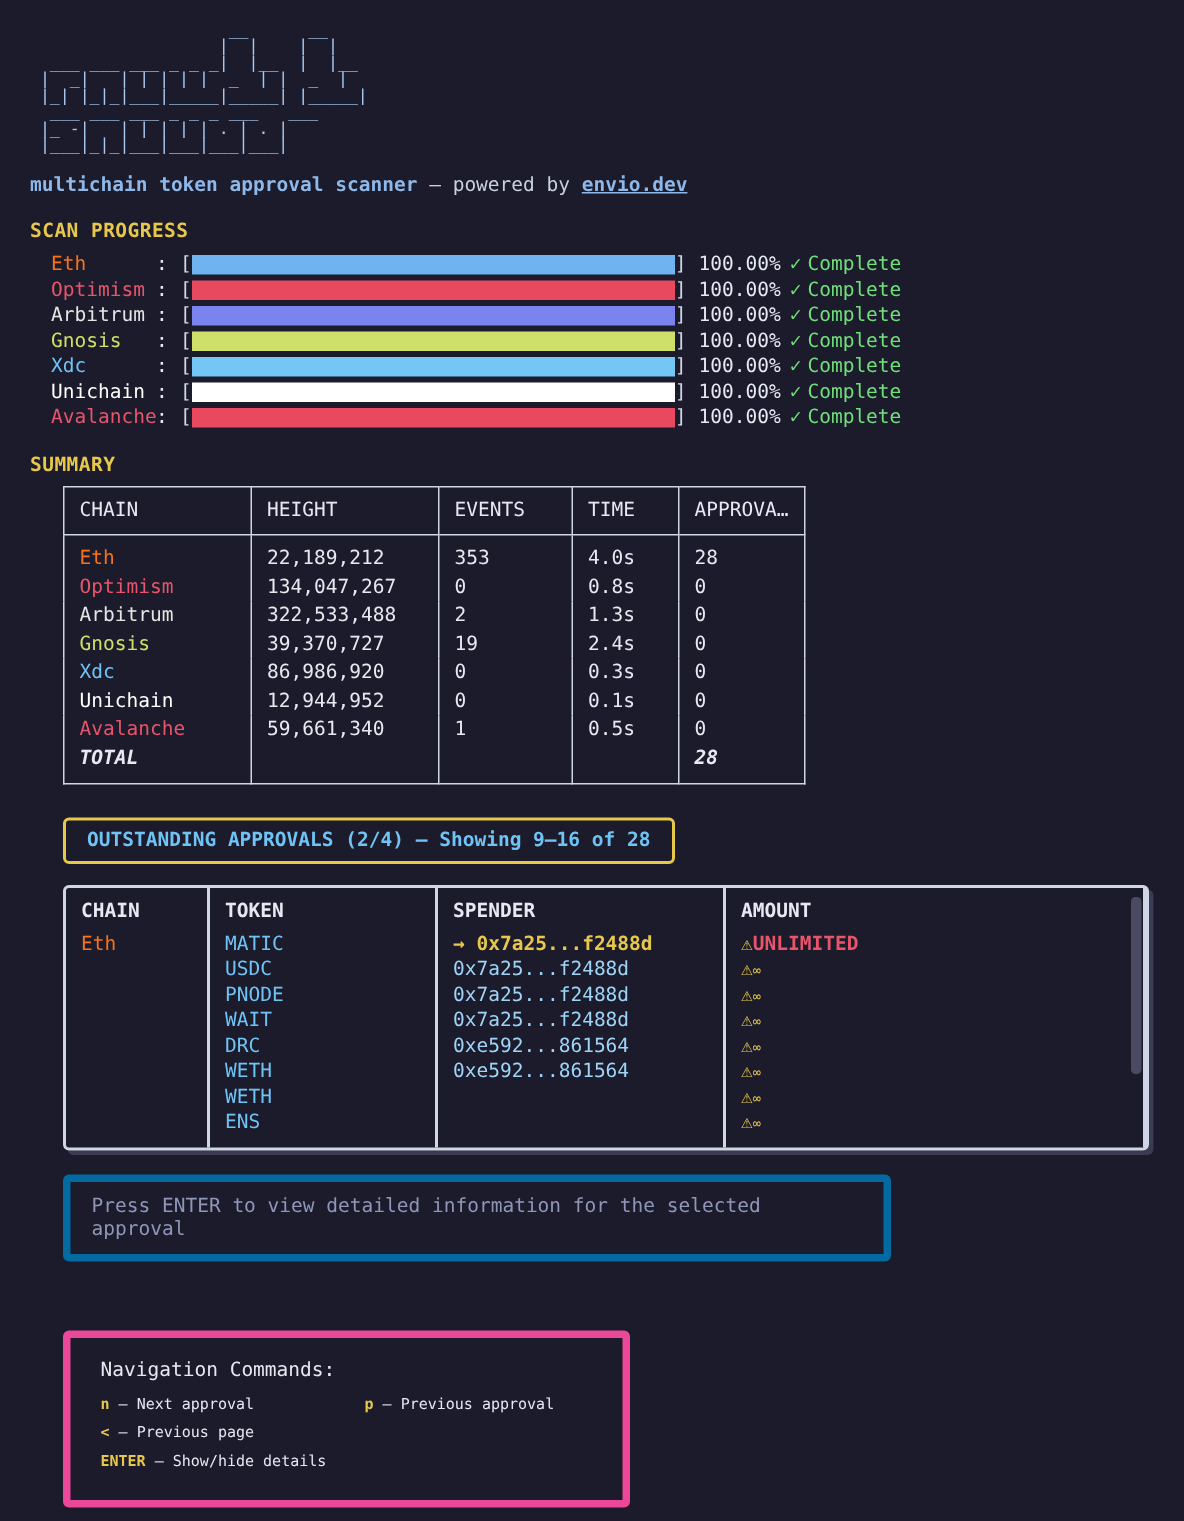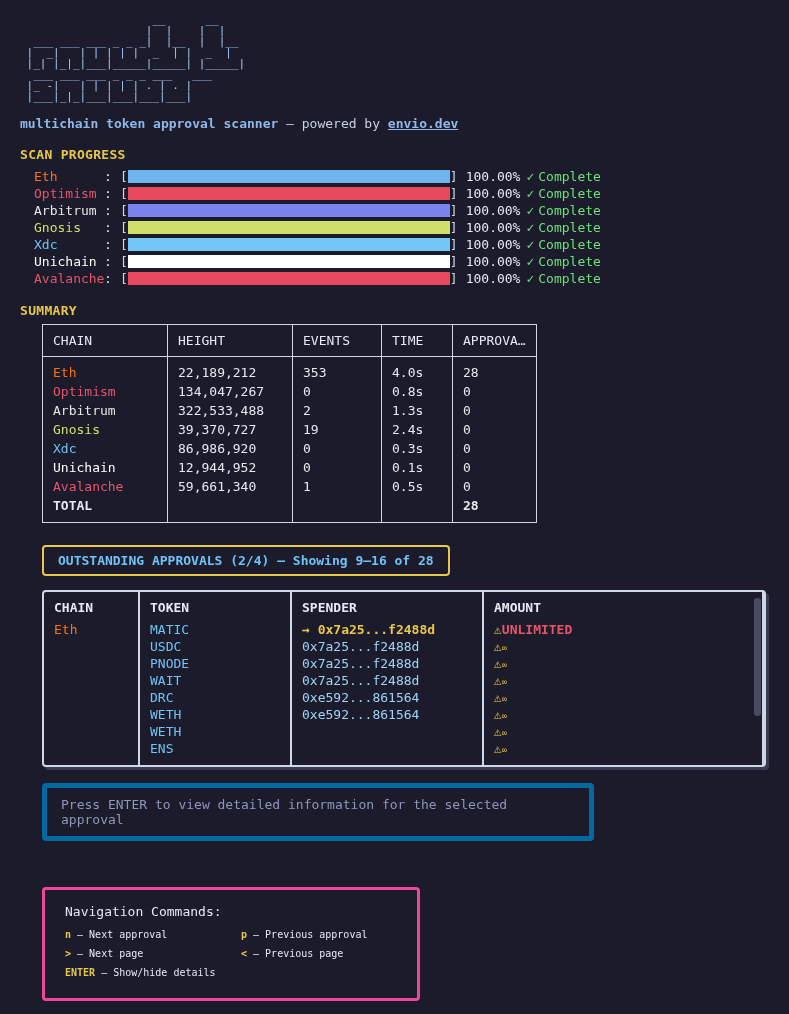--- a/index.html
+++ b/index.html
@@ -117,20 +117,21 @@
     border-bottom: none;
     padding-top: 1px;
     padding-bottom: 1px;
     line-height: 17px;
   }
   table.summary tbody tr:first-child td { padding-top: 7px; }
   table.summary tbody tr.total-row td {
     padding-bottom: 8px;
     border-bottom: 1px solid #cfd6e6;
     font-weight: bold;
+    font-style: italic;
   }
   .col-chain { min-width: 104px; }
   .col-height { min-width: 104px; }
   .col-events { min-width: 68px; }
   .col-time { min-width: 50px; }
   .col-appr { min-width: 62px; }
 
   
   .approvals-head {
     display: inline-block;
@@ -213,21 +214,21 @@
     padding: 9px 14px;
     color: #8f96b8;
     font-size: 13px;
   }
 
   
   .nav-box {
     margin: 46px 0 0 22px;
     width: 378px;
     box-sizing: border-box;
-    border: 3px solid #ec4899;
+    border: 5px solid #ec4899;
     border-radius: 4px;
     padding: 14px 20px 16px 20px;
   }
   .nav-title {
     color: #e6e8f2;
     margin-bottom: 6px;
     font-size: 13px;
   }
   .nav-row {
     display: flex;
@@ -466,21 +467,20 @@
   
   <div class="nav-box">
     <div class="nav-title">Navigation Commands:</div>
 
     <div class="nav-row">
       <span class="nav-left"><span class="key">n</span><span class="nav-desc"> — Next approval</span></span>
       <span><span class="key">p</span><span class="nav-desc"> — Previous approval</span></span>
     </div>
 
     <div class="nav-row">
-      <span class="nav-left"><span class="key">&gt;</span><span class="nav-desc"> — Next page</span></span>
       <span><span class="key">&lt;</span><span class="nav-desc"> — Previous page</span></span>
     </div>
 
     <div class="nav-row">
       <span class="nav-left"><span class="key-enter">ENTER</span><span class="nav-desc"> — Show/hide details</span></span>
     </div>
 
   </div>
 
 </div>

